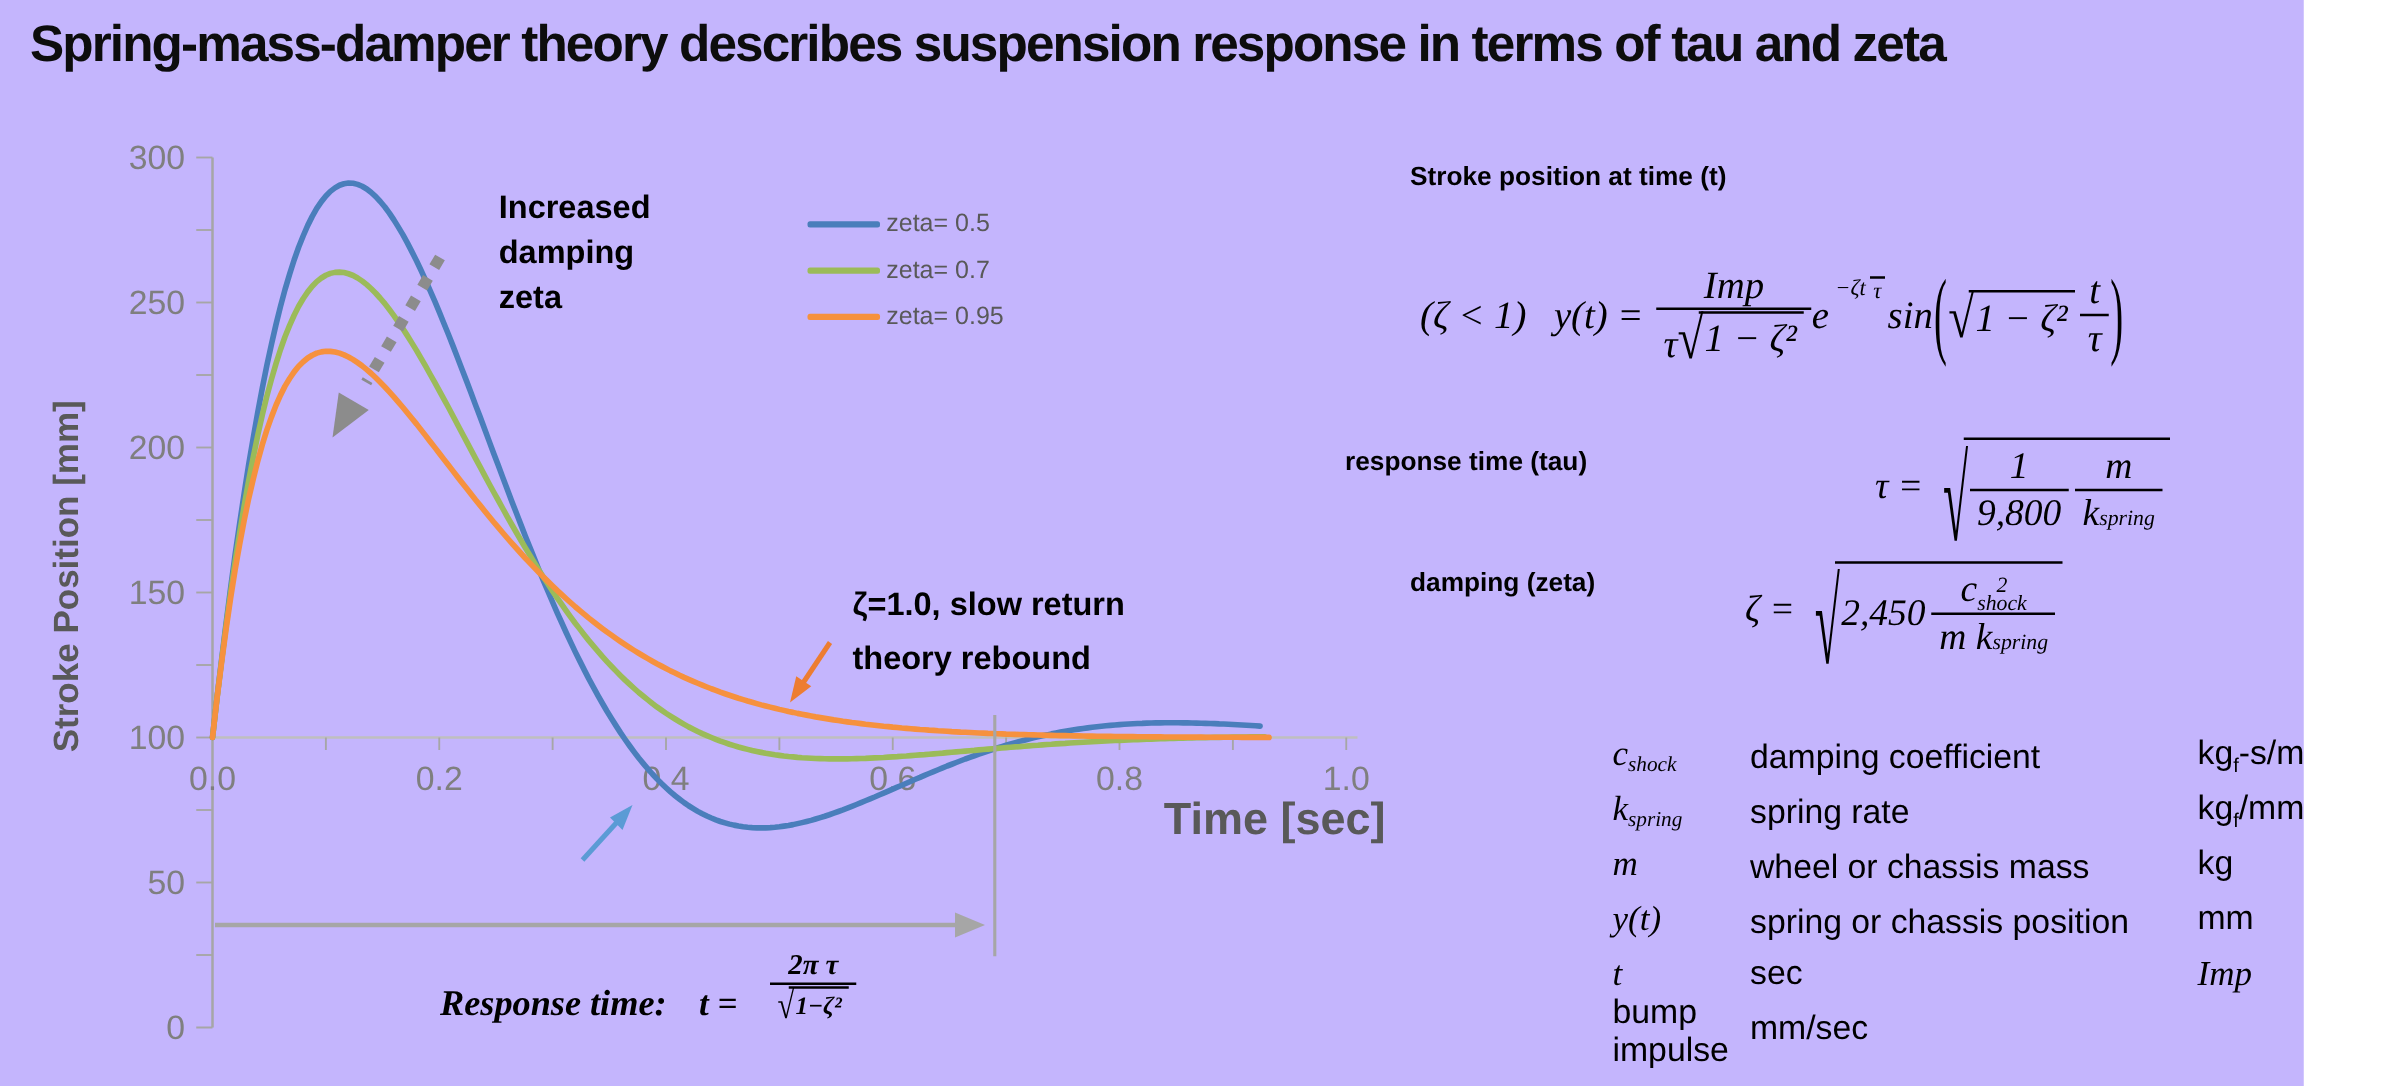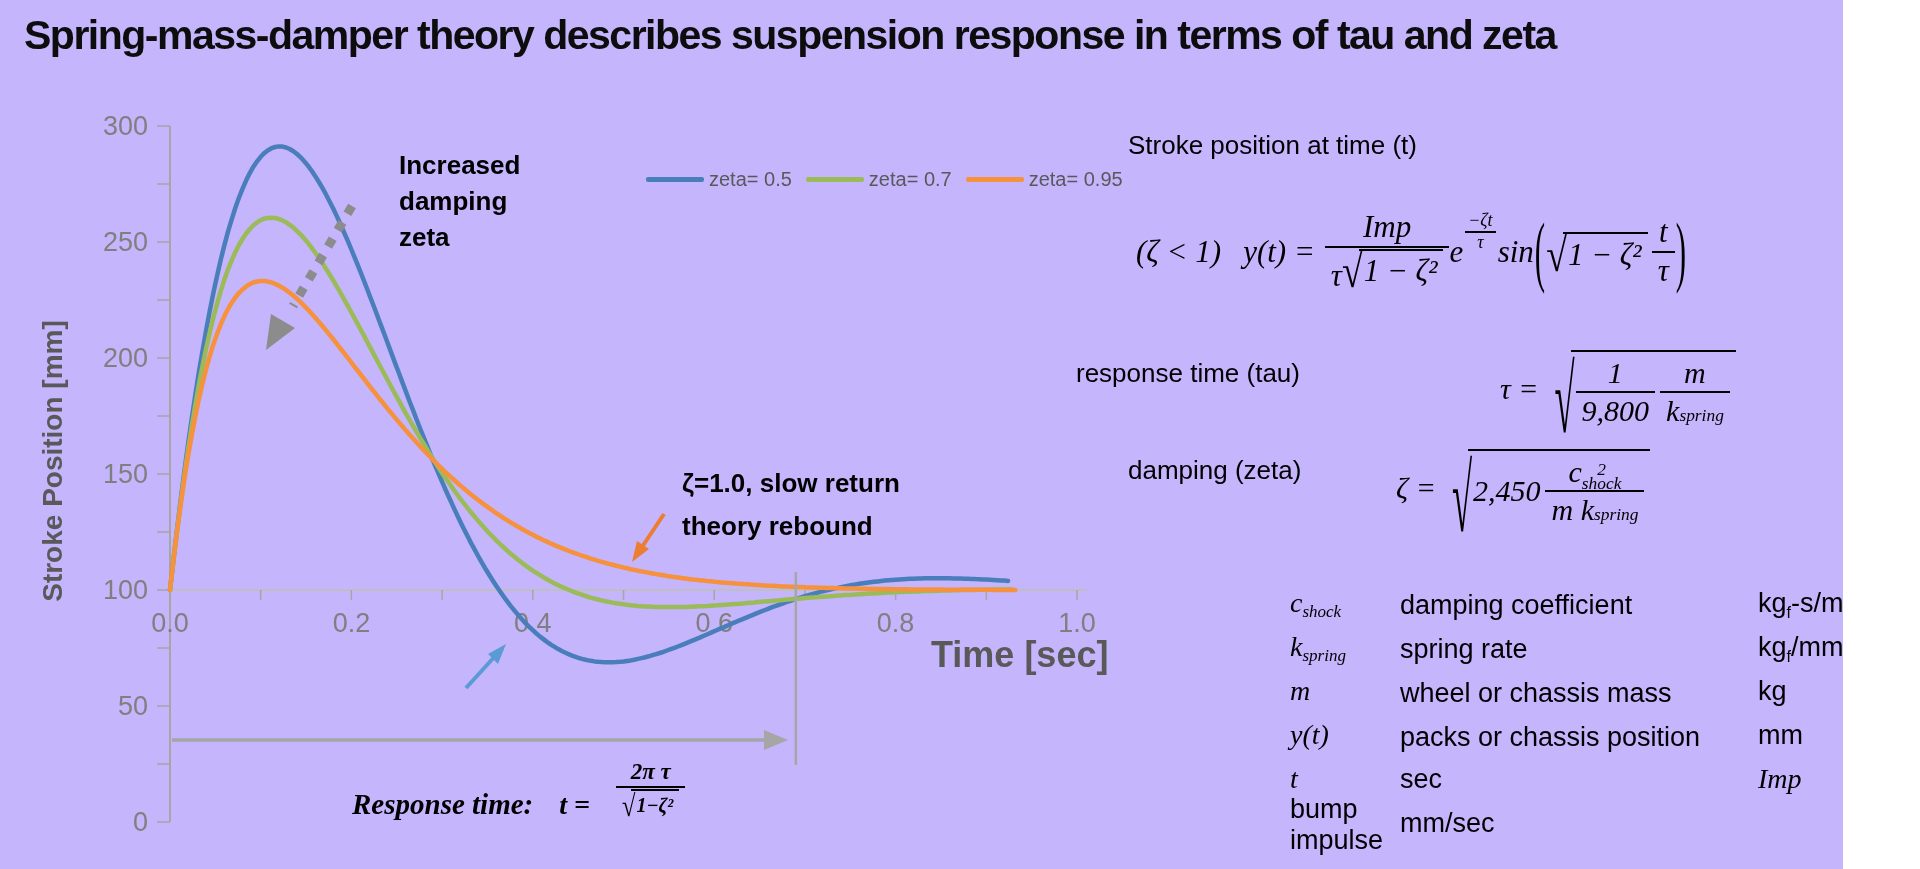--- a/index.html
+++ b/index.html
@@ -8,58 +8,58 @@
   .abs{position:absolute;}
   
   .title{left:24px;top:12px;font-size:41px;font-weight:bold;letter-spacing:-1.5px;color:#0d0d0d;white-space:nowrap;}
   
   svg.plot{left:0;top:0;}
   svg.plot text{font-family:"Liberation Sans",sans-serif;}
   
   .y-title{left:-93px;top:446px;width:290px;height:30px;transform:rotate(-90deg);
            font-size:28px;font-weight:bold;color:#595959;text-align:center;white-space:nowrap;}
   .x-title{left:931px;top:634px;font-size:36px;font-weight:bold;color:#595959;}
-  .legend{left:646px;top:168px;display:flex;flex-direction:row;gap:14px;}
+  .legend{left:646px;top:168px;display:flex;flex-direction:column;gap:14px;}
   .legend-row{display:flex;align-items:center;height:23px;}
   .legend-swatch{width:58px;height:5px;border-radius:2px;display:inline-block;}
   .legend-label{font-size:20px;color:#595959;margin-left:5px;}
   .anno{font-weight:bold;color:#000;}
   .anno div{display:block;}
   .anno-increased{left:399px;top:147px;font-size:26px;line-height:36px;}
   .anno-slow{left:682px;top:462px;font-size:26px;line-height:43px;}
   .anno-baby{left:378px;top:652px;font-size:26px;line-height:44px;}
   
   .math{font-family:"Liberation Serif",serif;font-style:italic;color:#000;}
   .frac{display:inline-flex;flex-direction:column;align-items:stretch;text-align:center;
         vertical-align:middle;line-height:1.12;}
   .frac>span{padding:1px 6px;}
   .frac>span.den{border-top:2.5px solid #000;}
   .sqrt{display:inline-flex;align-items:stretch;}
   .sqrt::before{content:"√";font-style:normal;align-self:flex-end;font-size:1.22em;line-height:0.8;
                 margin-right:-4px;transform:scaleY(var(--sy,1.25));transform-origin:center 80%;}
   .sqrt>.body{border-top:2.5px solid #000;padding:3px 6px 0 5px;display:inline-flex;
               align-items:center;gap:5px;}
-  .sup-frac{display:inline-flex;flex-direction:column;align-items:stretch;text-align:center;
+  .sup-frac{display:inline-flex;flex-direction:row;align-items:stretch;text-align:center;
             font-size:0.58em;line-height:1.1;transform:translateY(-20px);margin:0 2px;}
   .sup-frac>span{padding:0 3px;}
   .sup-frac>span.den{border-top:2px solid #000;}
   .bp{display:inline-block;font-style:normal;transform:scaleY(var(--py,2.5));margin:0 1px;font-weight:normal;}
   .bpl::before{content:"(";}
   .bpr::before{content:")";}
   .sb{font-size:0.58em;font-style:italic;align-self:flex-end;transform:translateY(0.28em);}
   .ss{display:inline-flex;flex-direction:column;font-size:0.58em;line-height:0.8;
       vertical-align:middle;font-style:italic;transform:translateY(0.1em);}
   
   .resp{left:352px;top:758px;display:flex;align-items:flex-end;gap:26px;font-weight:bold;}
   .resp .lbl{font-size:29px;}
   .resp .math-bit{font-size:28px;}
   .resp .frac{font-size:23px;}
   .resp .frac .sqrt{font-size:20px;}
   
-  .rp-head{font-size:26px;font-weight:normal;color:#000;white-space:nowrap;text-align:right;}
+  .rp-head{font-size:21px;font-weight:bold;color:#000;white-space:nowrap;text-align:right;}
   #h-stroke{left:1128px;top:130px;}
   #eq-stroke{left:1136px;top:196px;display:flex;align-items:center;font-size:31px;height:112px;}
   #eq-stroke .gap{width:22px;}
   #row-tau-head{left:1076px;top:358px;}
   #eq-tau{left:1500px;top:330px;display:flex;align-items:center;font-size:30px;height:118px;}
   #row-zeta-head{left:1128px;top:455px;}
   #eq-zeta{left:1396px;top:432px;display:flex;align-items:center;font-size:30px;height:112px;}
   .eqgap{width:16px;}
   
   .vars{left:1290px;top:583px;display:grid;grid-template-columns:110px 358px 175px;
@@ -245,21 +245,21 @@
 
     <span class="sym"><span>k</span><span class="sb2">spring</span></span>
     <span class="desc">spring rate</span>
     <span class="unit"><span>kg</span><sub>f</sub><span>/mm</span></span>
 
     <span class="sym"><span>m</span><span class="sb2"></span></span>
     <span class="desc">wheel or chassis mass</span>
     <span class="unit"><span>kg</span><sub></sub><span></span></span>
 
     <span class="sym"><span>y(t)</span><span class="sb2"></span></span>
-    <span class="desc">packs or chassis position</span>
+    <span class="desc">spring or chassis position</span>
     <span class="unit"><span>mm</span><sub></sub><span></span></span>
 
     <span class="sym"><span>t</span><span class="sb2"></span></span>
     <span class="unit"><span>sec</span><sub></sub><span></span></span>
 
     <span class="sym"><span>Imp</span><span class="sb2"></span></span>
     <span class="desc">bump impulse</span>
     <span class="unit"><span>mm/sec</span><sub></sub><span></span></span>
   </div>
 

